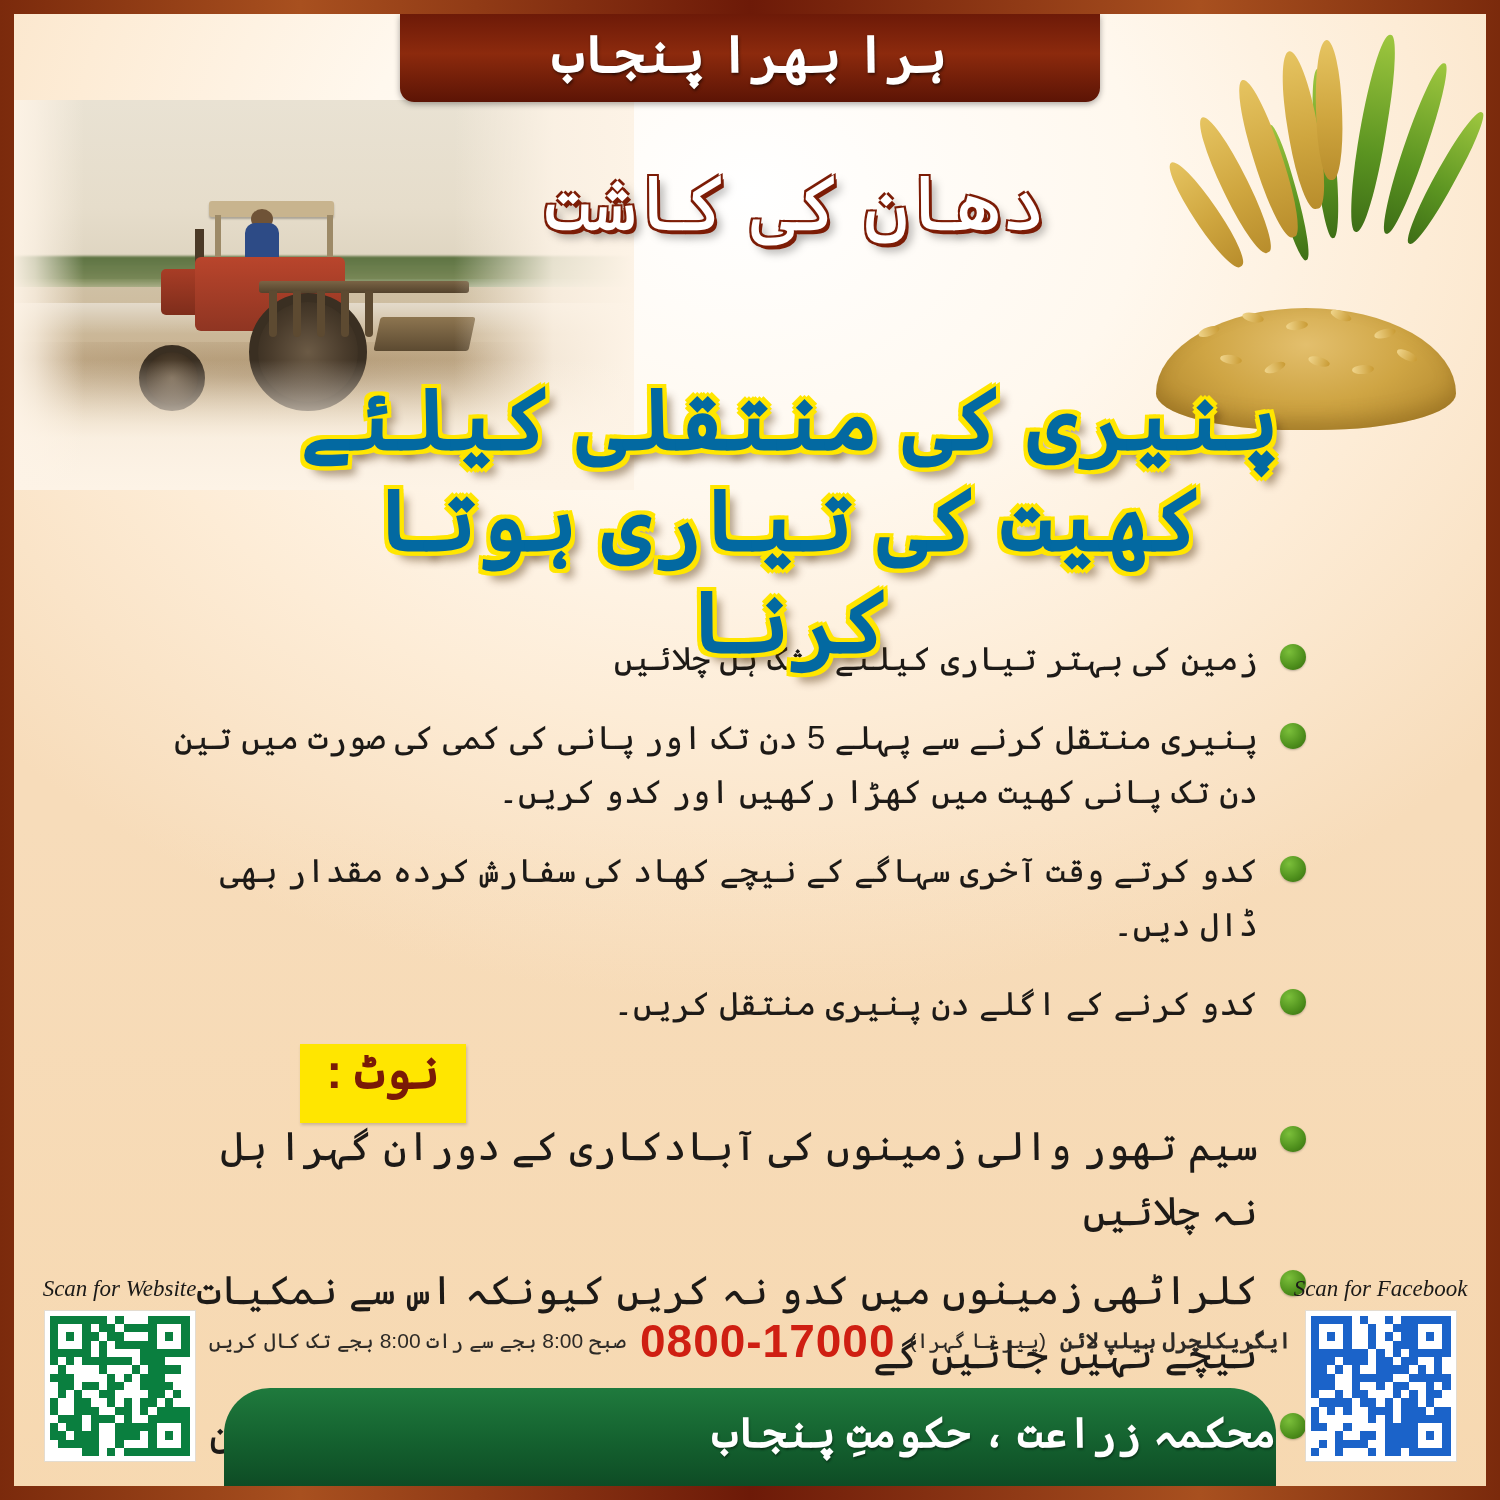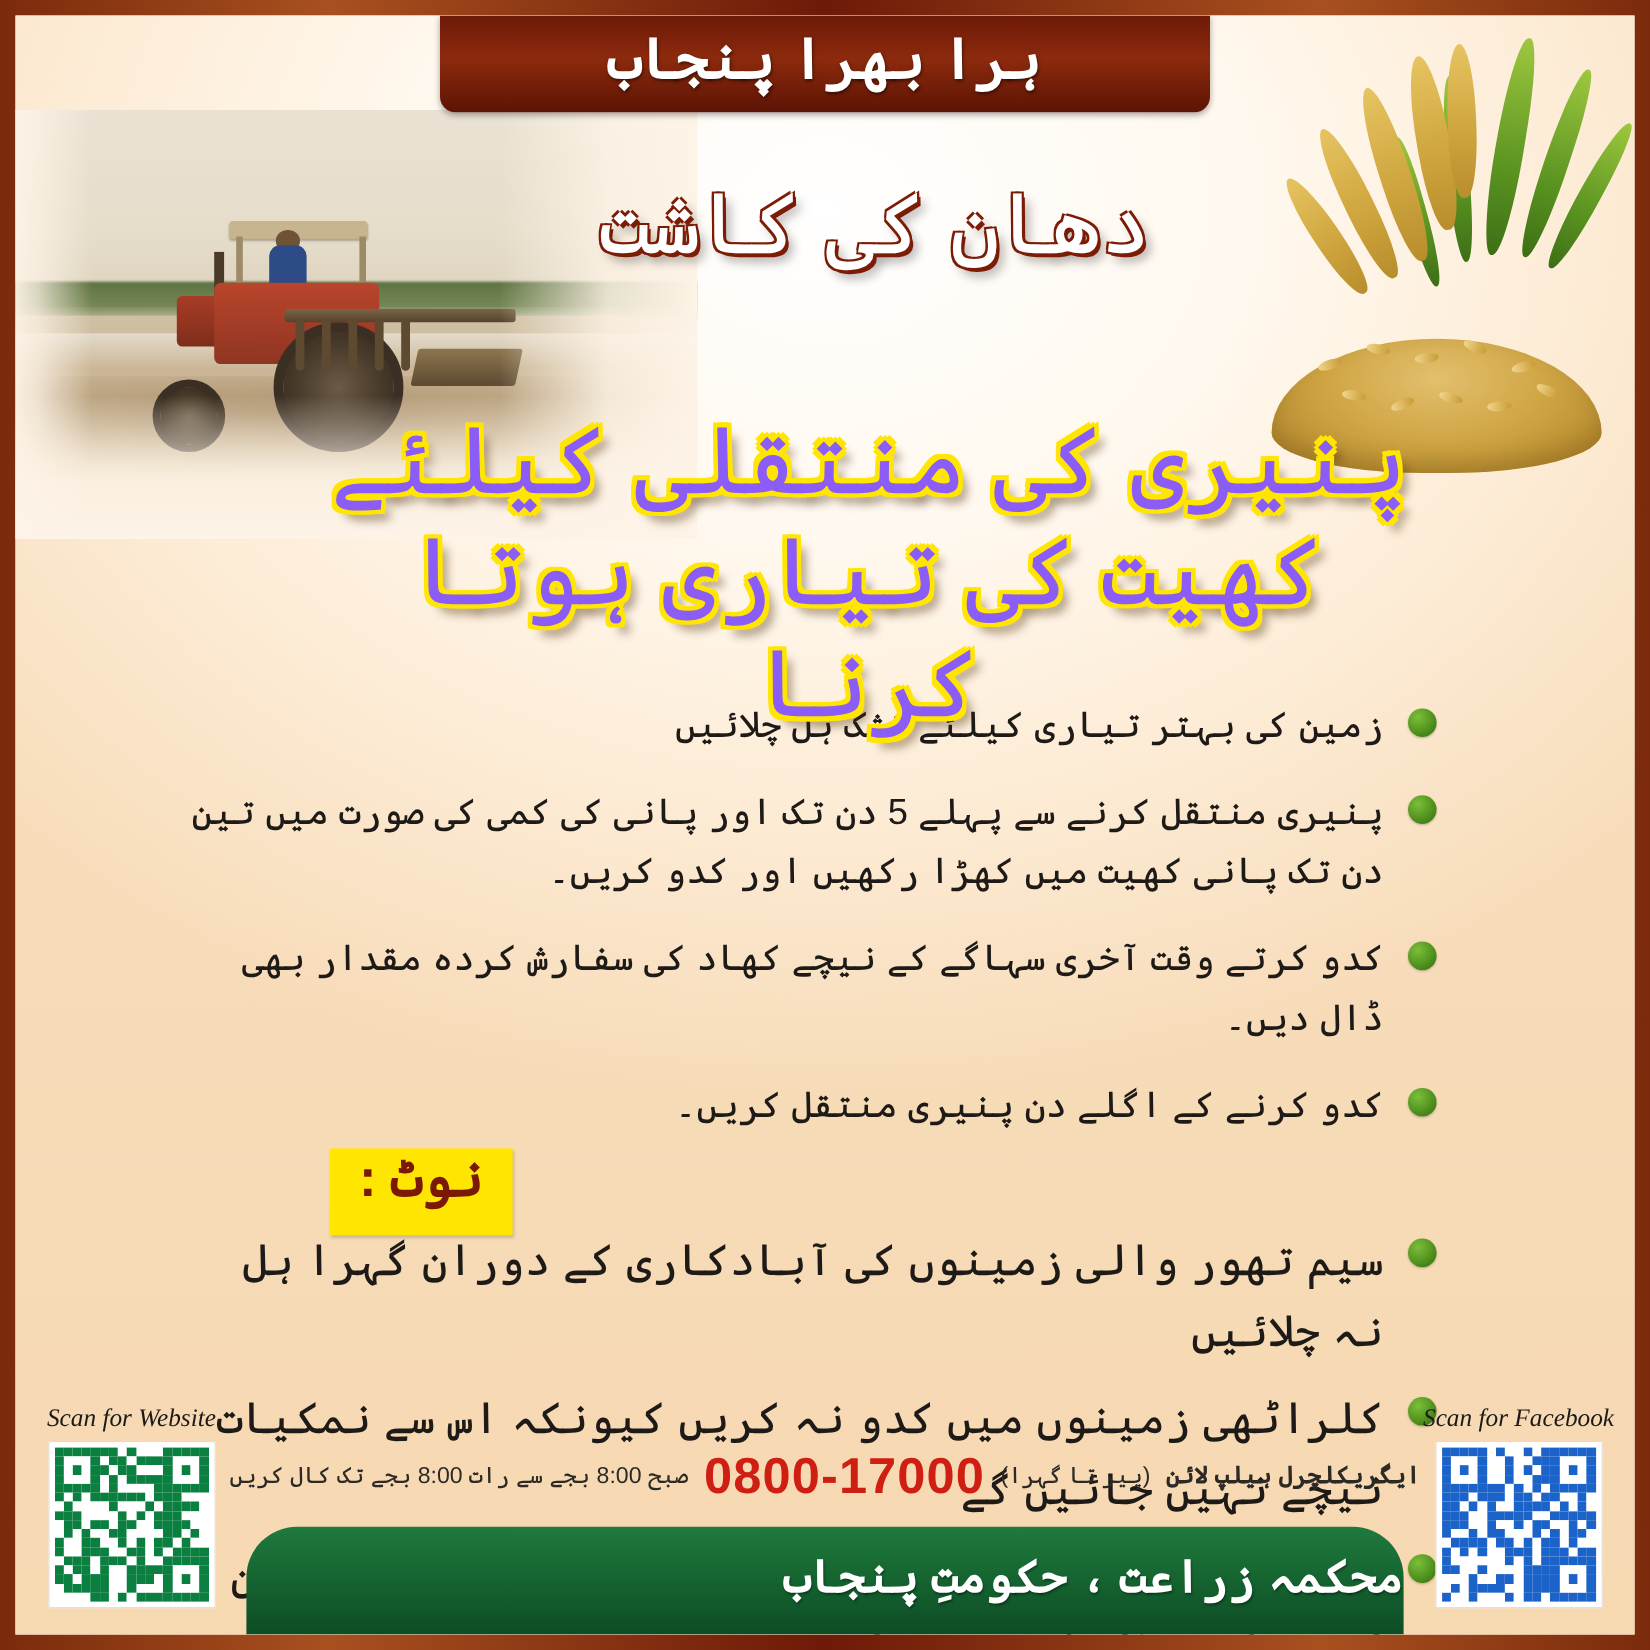--- a/index.html
+++ b/index.html
@@ -239,23 +239,23 @@
   }
   .title-sub {
     position: absolute;
     top: 355px;
     left: 250px;
     right: 170px;
     text-align: center;
     z-index: 6;
   }
   .title-sub .line {
-    color: #8b5cf6;
+    color: #0369a1;
     font-size: 86px;
-    font-weight: normal;
+    font-weight: bold;
     line-height: 1.18;
     letter-spacing: 1px;
     text-shadow:
       4px 0 0 #ffe600, -4px 0 0 #ffe600, 0 4px 0 #ffe600, 0 -4px 0 #ffe600,
       4px 4px 0 #ffe600, -4px -4px 0 #ffe600, 4px -4px 0 #ffe600, -4px 4px 0 #ffe600,
       8px 9px 9px rgba(70,40,0,0.45);
   }
 
   
   .list-block {

